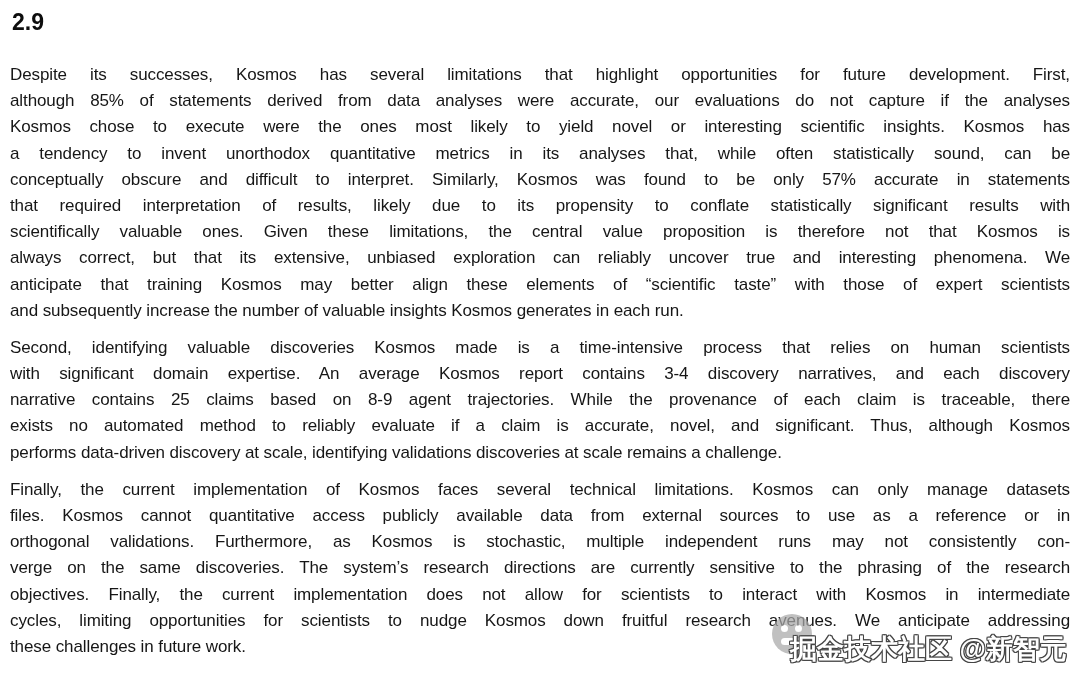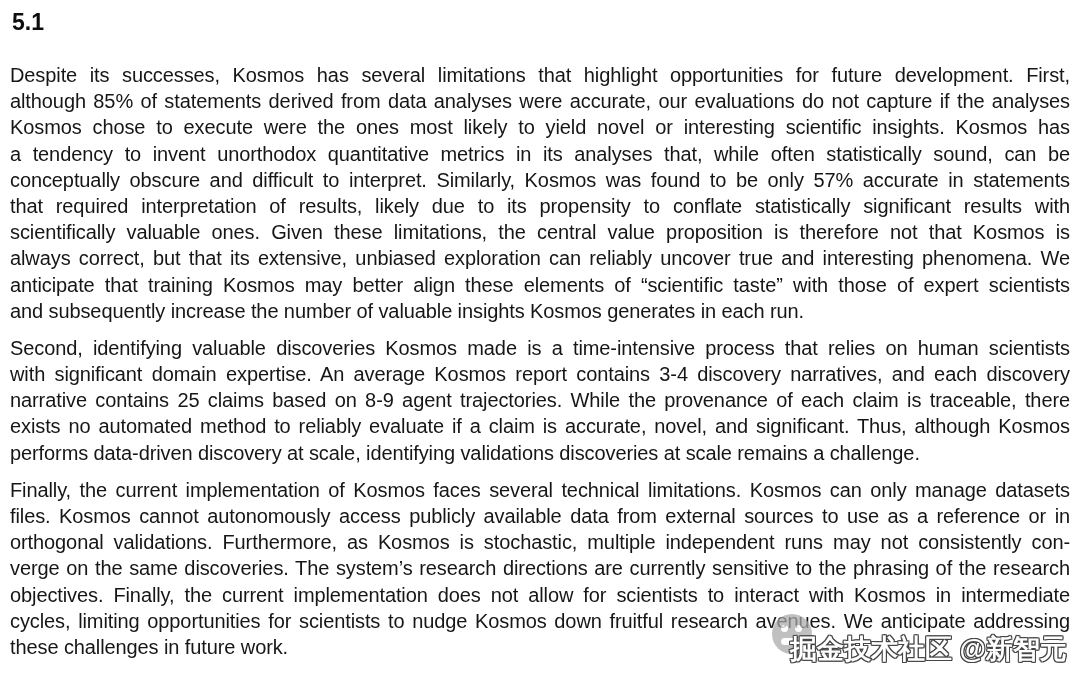--- a/index.html
+++ b/index.html
@@ -25,21 +25,21 @@
     line-height: 32px;
     font-weight: bold;
     color: #0d0d0d;
     display: flex;
     align-items: baseline;
   }
   .heading .sec-number { margin-right: 27px; }
   .para { margin-top: 11px; }
   .para.first { margin-top: 24px; }
   .para .line {
-    font-size: 20px;
+    font-size: 17px;
     line-height: 26.2px;
     height: 26.2px;
     letter-spacing: -0.1px;
     text-align: justify;
     text-align-last: justify;
     white-space: nowrap;
     overflow: visible;
   }
   .para .line.last {
     text-align-last: left;
@@ -110,21 +110,21 @@
       0 -1px 0 #454545, 0 1px 0 #454545;
     text-align: right;
   }
 </style>
 </head>
 <body>
 
 <div class="page">
   <div class="content">
     <div class="heading">
-      <span class="sec-number">5.1</span>
+      <span class="sec-number">2.9</span>
     </div>
     <div class="para first">
         <div class="line">Despite its successes, Kosmos has several limitations that highlight opportunities for future development. First,</div>
         <div class="line">although 85% of statements derived from data analyses were accurate, our evaluations do not capture if the analyses</div>
         <div class="line">Kosmos chose to execute were the ones most likely to yield novel or interesting scientific insights. Kosmos has</div>
         <div class="line">a tendency to invent unorthodox quantitative metrics in its analyses that, while often statistically sound, can be</div>
         <div class="line">conceptually obscure and difficult to interpret. Similarly, Kosmos was found to be only 57% accurate in statements</div>
         <div class="line">that required interpretation of results, likely due to its propensity to conflate statistically significant results with</div>
         <div class="line">scientifically valuable ones. Given these limitations, the central value proposition is therefore not that Kosmos is</div>
         <div class="line">always correct, but that its extensive, unbiased exploration can reliably uncover true and interesting phenomena. We</div>
@@ -133,21 +133,21 @@
       </div>
     <div class="para">
         <div class="line">Second, identifying valuable discoveries Kosmos made is a time-intensive process that relies on human scientists</div>
         <div class="line">with significant domain expertise. An average Kosmos report contains 3-4 discovery narratives, and each discovery</div>
         <div class="line">narrative contains 25 claims based on 8-9 agent trajectories. While the provenance of each claim is traceable, there</div>
         <div class="line">exists no automated method to reliably evaluate if a claim is accurate, novel, and significant. Thus, although Kosmos</div>
         <div class="line last">performs data-driven discovery at scale, identifying validations discoveries at scale remains a challenge.</div>
       </div>
     <div class="para">
         <div class="line">Finally, the current implementation of Kosmos faces several technical limitations. Kosmos can only manage datasets</div>
-        <div class="line">files. Kosmos cannot autonomously access publicly available data from external sources to use as a reference or in</div>
+        <div class="line">files. Kosmos cannot quantitative access publicly available data from external sources to use as a reference or in</div>
         <div class="line">orthogonal validations. Furthermore, as Kosmos is stochastic, multiple independent runs may not consistently con-</div>
         <div class="line">verge on the same discoveries. The system’s research directions are currently sensitive to the phrasing of the research</div>
         <div class="line">objectives. Finally, the current implementation does not allow for scientists to interact with Kosmos in intermediate</div>
         <div class="line">cycles, limiting opportunities for scientists to nudge Kosmos down fruitful research avenues. We anticipate addressing</div>
         <div class="line last">these challenges in future work.</div>
       </div>
   </div>
 
   <div class="watermark">
     <div class="wm-gray">

